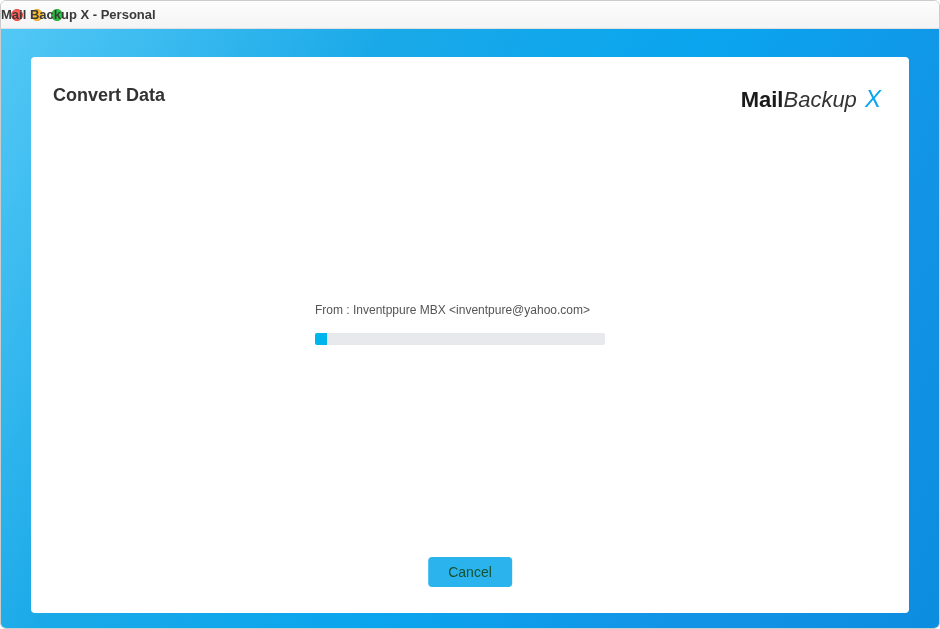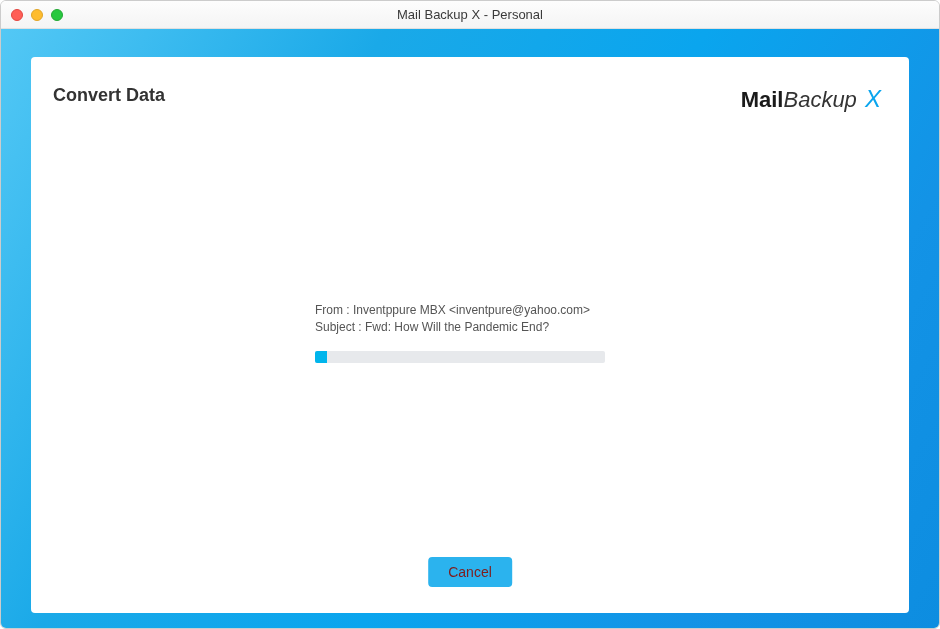--- a/index.html
+++ b/index.html
@@ -30,23 +30,22 @@
       width: 12px;
       height: 12px;
       border-radius: 50%;
     }
     .tl-close { background: #ff5f57; border: 0.5px solid #e24640; }
     .tl-min   { background: #febc2e; border: 0.5px solid #e0a528; }
     .tl-max   { background: #28c840; border: 0.5px solid #23a834; }
     .title {
       position: absolute;
       left: 0; right: 0;
-      text-align: center;
       font-size: 13px;
-      font-weight: 400;
+      font-weight: 700;
       color: #3a3a3a;
       pointer-events: none;
     }
     .app-body {
       position: relative;
       width: 100%;
       height: calc(100% - 28px);
       background: linear-gradient(120deg, #53c8f5 0%, #1aa9e8 30%, #0aa5ee 55%, #1393e6 80%, #0d8de0 100%);
       padding: 28px 30px 15px;
     }
@@ -102,21 +101,21 @@
       height: 100%;
       width: 4%;
       background: #00b5ec;
     }
     .cancel-btn {
       position: absolute;
       left: 50%;
       bottom: 26px;
       transform: translateX(-50%);
       background: #2bb3ee;
-      color: #7f1d1d;
+      color: #14532d;
       border: none;
       padding: 7px 20px;
       font-size: 14px;
       border-radius: 4px;
       cursor: pointer;
       text-align: center;
     }
   </style>
 </head>
 <body>
@@ -132,21 +131,20 @@
 
 <div class="app-body">
   <div class="panel">
     <div class="page-title">Convert Data</div>
     <div class="logo">
       <span class="mail">Mail</span><span class="backup">Backup</span> <span class="x">X</span>
     </div>
 
     <div class="center-block">
       <div class="info-line">From : Inventppure MBX &lt;inventpure@yahoo.com&gt;</div>
-      <div class="info-line">Subject : Fwd: How Will the Pandemic End?</div>
       <div class="progress-wrap">
         <div class="progress-fill" style="width: 4%;"></div>
       </div>
     </div>
 
     <button class="cancel-btn">Cancel</button>
   </div>
 </div>
 
 </body></html>

